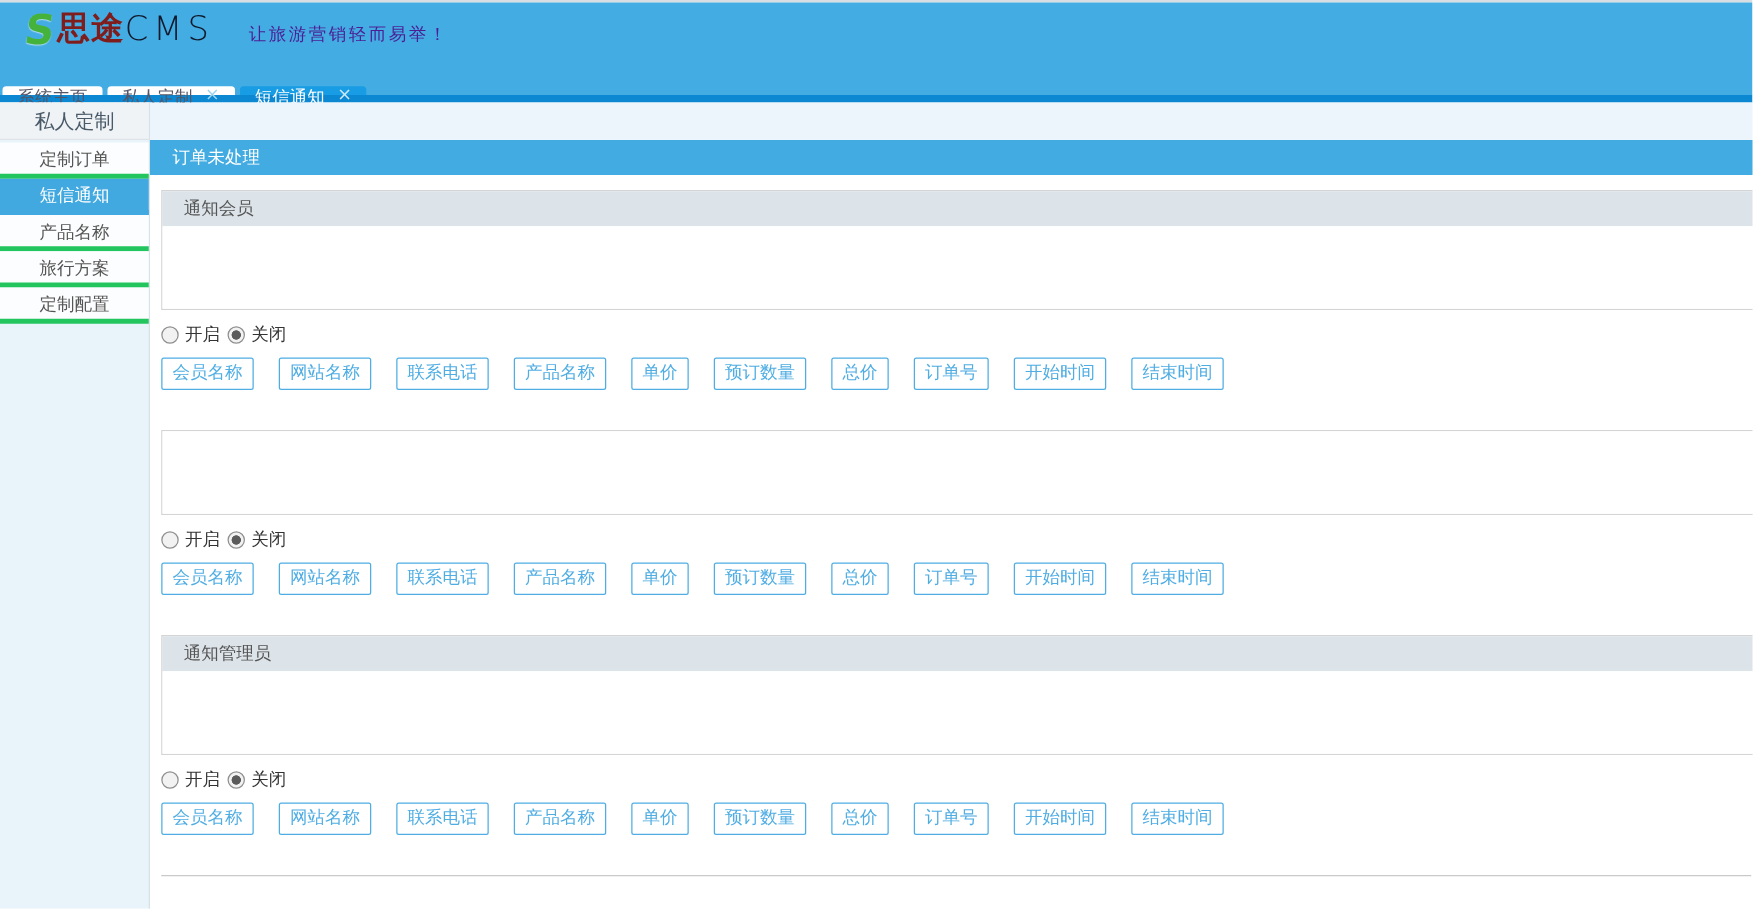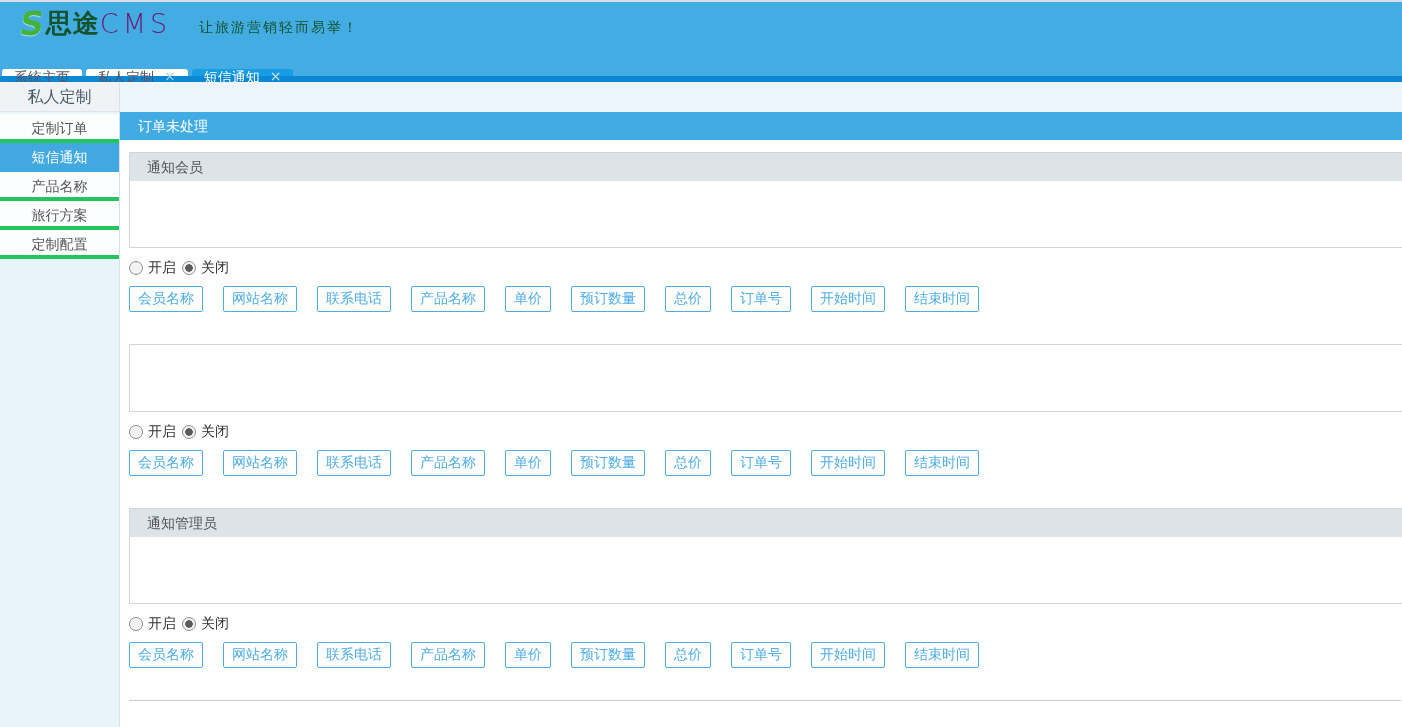--- a/index.html
+++ b/index.html
@@ -9,23 +9,23 @@
   }
   *{margin:0;padding:0;box-sizing:border-box;}
   html,body{width:1402px;height:727px;overflow:hidden;
     font-family:"DejaVu Sans","Liberation Sans",sans-serif;background:#fff;}
 
   .top-strip{height:2px;background:#d9dee3;}
   .topbar{height:42px;background:var(--topbar);display:flex;align-items:center;padding-left:20px;}
   .logo{display:flex;align-items:center;}
   .logo-s{font-size:33px;font-weight:900;color:var(--logo-green);
     transform:skew(-8deg);text-shadow:0 1px 1px rgba(255,255,255,.6);margin-right:2px;line-height:1;}
-  .logo-cn{font-size:26px;font-weight:bold;color:#14532d;letter-spacing:1px;line-height:1;}
-  .logo-cms{font-size:27px;font-weight:300;color:#701a75;letter-spacing:4px;line-height:1;}
-  .slogan{color:#14532d;font-size:14px;margin-left:28px;margin-top:10px;letter-spacing:2px;}
+  .logo-cn{font-size:26px;font-weight:bold;color:#7f1d1d;letter-spacing:1px;line-height:1;}
+  .logo-cms{font-size:27px;font-weight:300;color:#0f172a;letter-spacing:4px;line-height:1;}
+  .slogan{color:#4c1d95;font-size:14px;margin-left:28px;margin-top:10px;letter-spacing:2px;}
 
   .tabbar{height:32px;background:var(--topbar);display:flex;align-items:stretch;padding-left:2px;gap:4px;}
   .tab{display:flex;align-items:flex-start;padding:0 12px;background:#fff;color:#556;
     font-size:14px;border-radius:3px 3px 0 0;cursor:pointer;margin-top:25px;}
   .tab .close{margin-left:10px;color:#9fd4f0;font-size:14px;line-height:1;cursor:pointer;}
   .tab.active{background:var(--active-tab);color:#fff;}
   .tab.active .close{color:#cfeaf8;}
   .dark-strip{height:6px;background:var(--dark-strip);}
 
   .workspace{display:flex;height:645px;}

